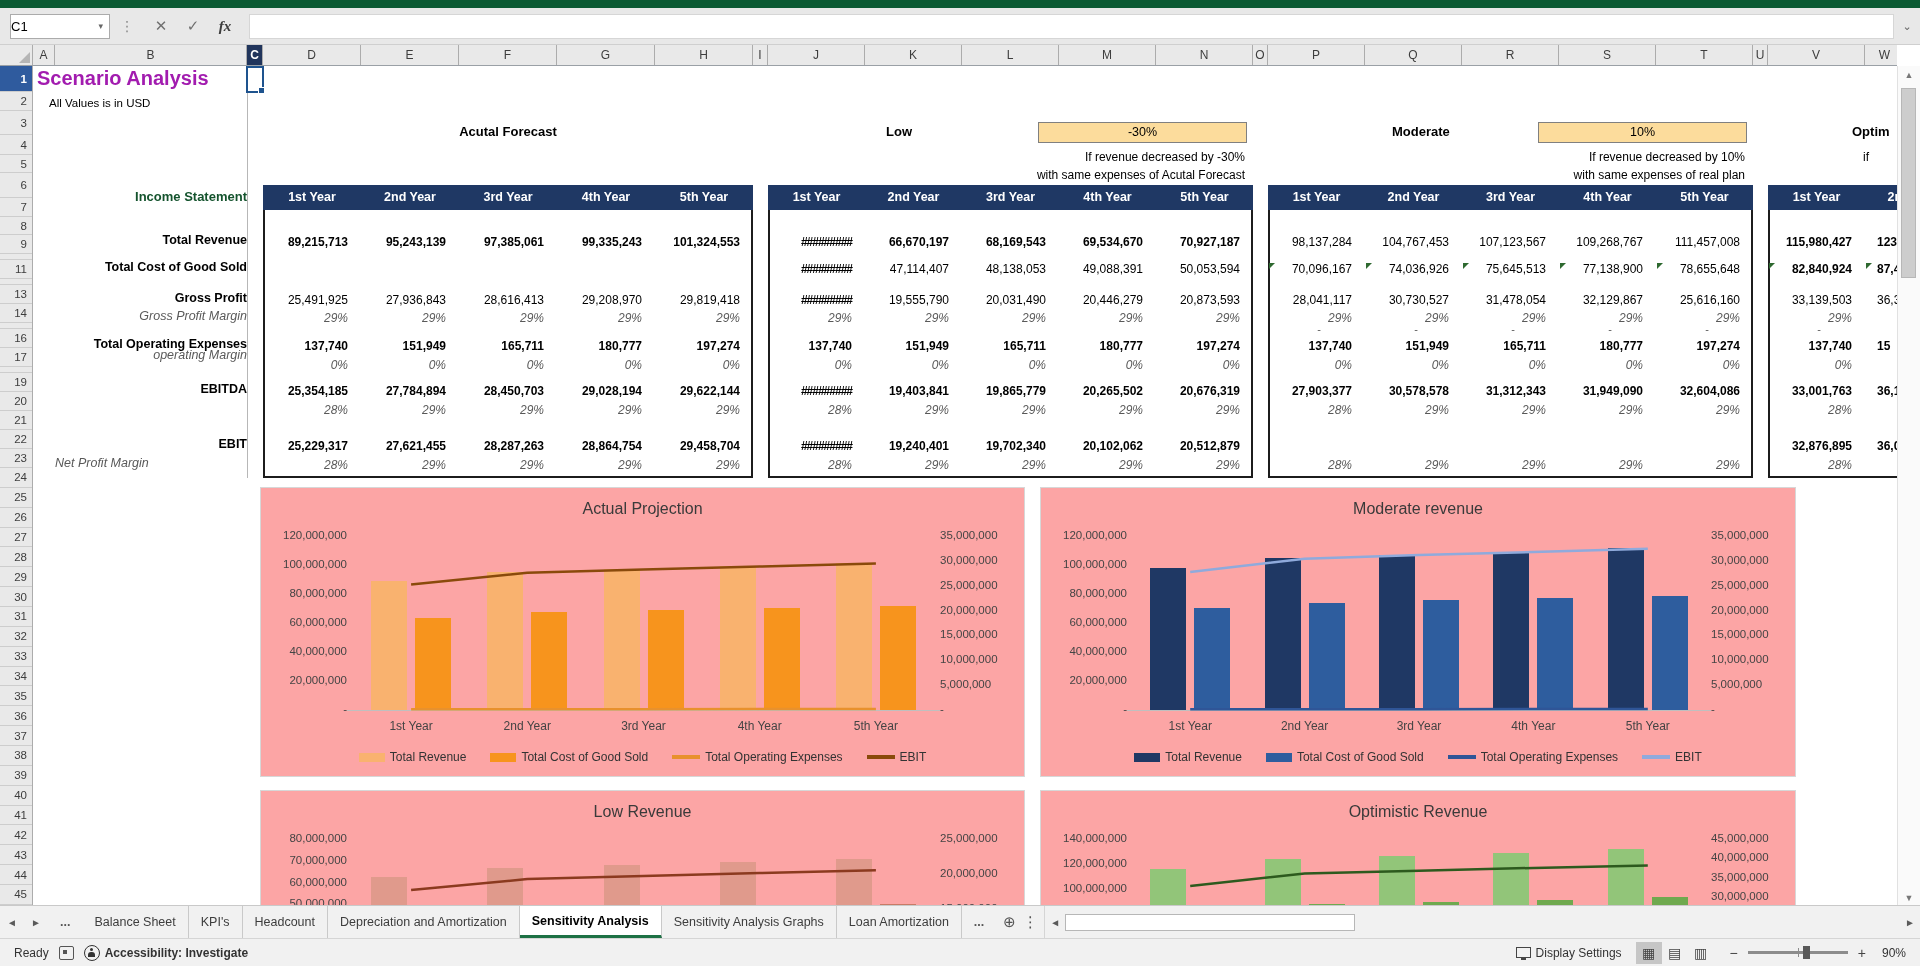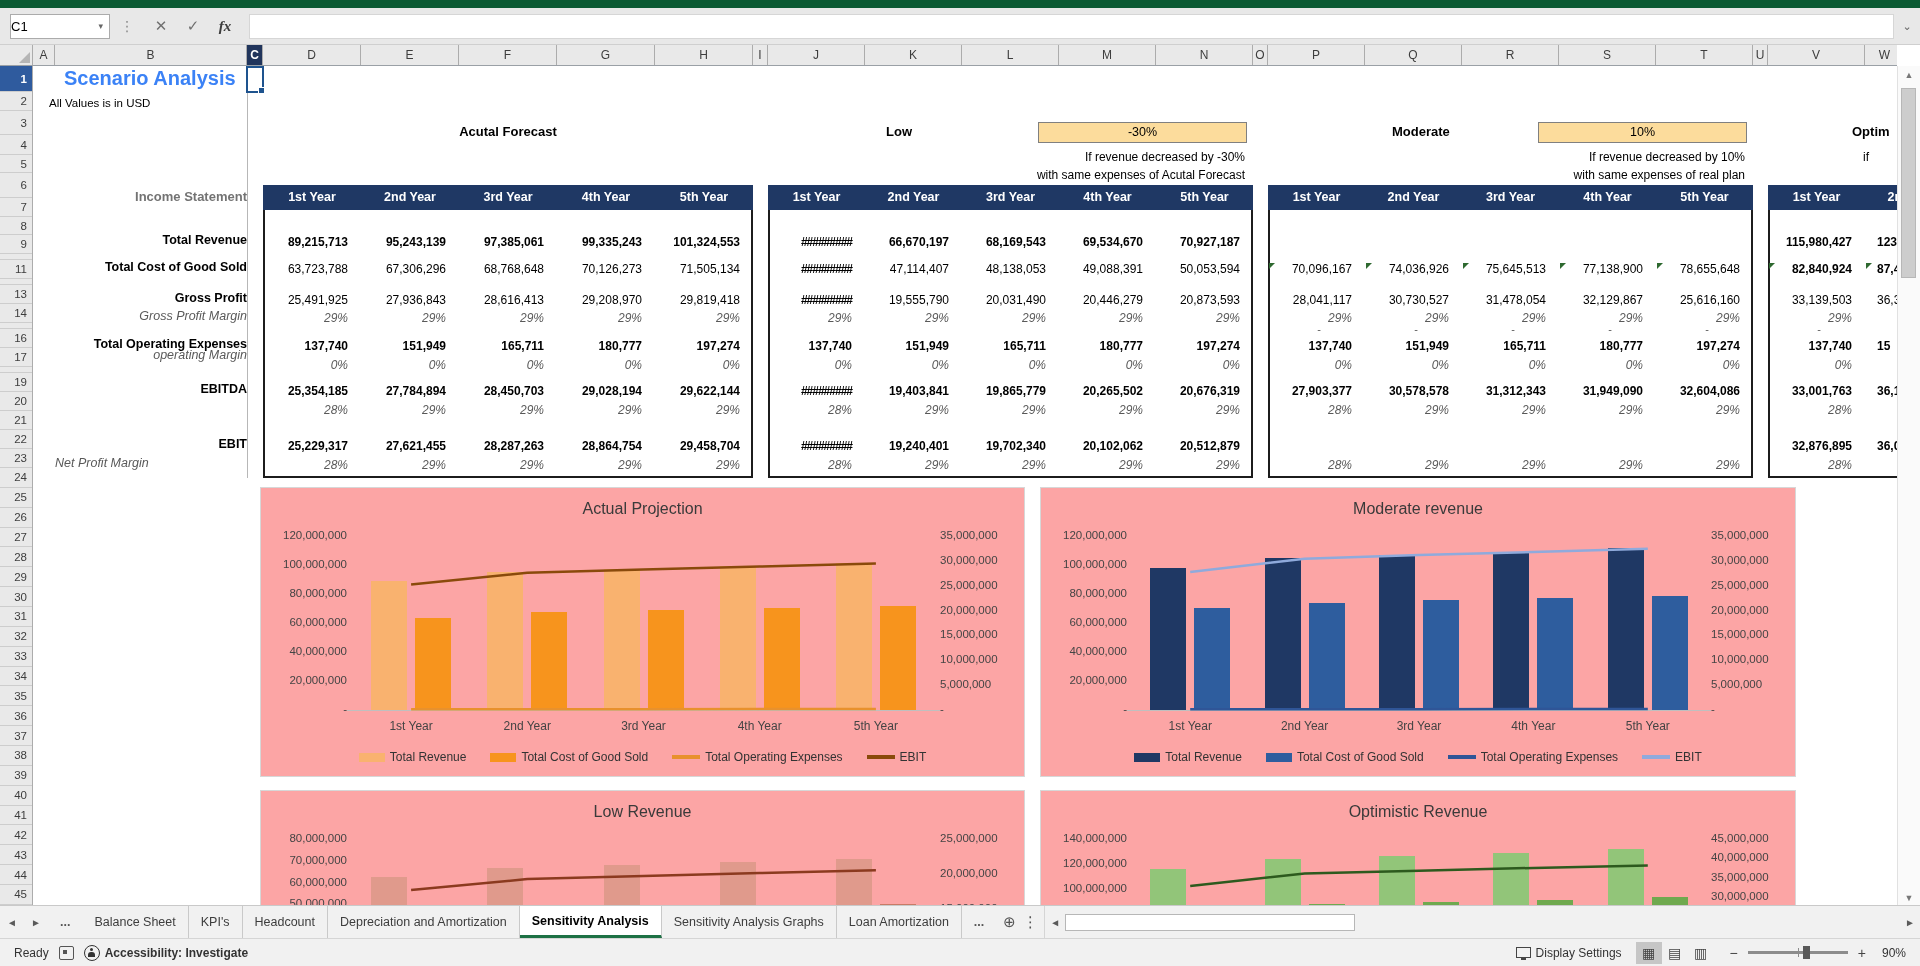--- a/index.html
+++ b/index.html
@@ -15,29 +15,29 @@
   #fchev{width:26px;text-align:center;color:#666;font-size:11px}
   #colh{position:absolute;left:0;top:45px;width:1897px;height:21px;display:flex;background:#E9E9E9;border-bottom:1px solid #9aa0a6;overflow:hidden;box-sizing:border-box}
   .ch{flex:none;border-right:1px solid #ACACAC;font-size:12px;color:#3d3d3d;text-align:center;line-height:20px;height:21px;box-sizing:border-box;overflow:hidden}
   .ch.sel{background:#21355C;color:#fff;font-weight:bold}
   #corner{width:33px;flex:none;position:relative;border-right:1px solid #ACACAC;box-sizing:border-box}
   #corner::after{content:"";position:absolute;right:2px;bottom:2px;border-left:11px solid transparent;border-bottom:11px solid #B5B5B5}
   #rowh{position:absolute;left:0;top:66px;width:33px;height:839px;background:#E9E9E9;border-right:1px solid #ACACAC;overflow:hidden;box-sizing:border-box}
   .rh{box-sizing:border-box;border-bottom:1px solid #CDCDCD;font-size:11.5px;color:#3d3d3d;display:flex;align-items:center;justify-content:flex-end;padding-right:5px}
   .rh.sel{background:#2F5B9E;color:#fff;font-weight:bold}
   #grid{position:absolute;left:33px;top:66px;width:1864px;height:839px;overflow:hidden;background:#fff}
-  #sheet-title{position:absolute;left:31px;top:1px;font-size:20px;font-weight:bold;color:#3b82f6;white-space:nowrap}
+  #sheet-title{position:absolute;left:4px;top:1px;font-size:20px;font-weight:bold;color:#a21caf;white-space:nowrap}
   #sheet-subtitle{position:absolute;left:16px;top:31px;font-size:11.5px;color:#000;white-space:nowrap}
   #selbox{position:absolute;left:213px;top:0;width:18px;height:27px;border:2px solid #1E538E;box-sizing:border-box}
   #selbox::after{content:"";position:absolute;right:-3px;bottom:-3px;width:5px;height:5px;background:#1E538E;border:1px solid #fff}
   #bline{position:absolute;left:214px;top:27px;width:1px;height:385px;background:#B7B7B7}
   .lbl{position:absolute;left:0;width:214px;text-align:right;font-size:12.5px;font-weight:bold;color:#000;white-space:nowrap}
   .lbl.it{font-weight:normal;font-style:italic;color:#595959}
   .lbl.leftal{left:22px;width:200px;text-align:left}
-  .lbl.blue{color:#737373;font-size:13px}
+  .lbl.blue{color:#14532d;font-size:13px}
   .secbox{position:absolute;border:2px solid #1c1c1c;box-sizing:border-box;background:transparent}
   .band{position:absolute;background:#1F3864;display:flex;height:25px}
   .bcell{color:#fff;font-weight:bold;font-size:12.5px;text-align:center;line-height:25px;flex:none;white-space:nowrap;overflow:hidden}
   .trow{position:absolute;display:flex;height:17px}
   .cell{box-sizing:border-box;flex:none;text-align:right;padding-right:13px;font-size:12px;color:#000;white-space:nowrap;overflow:hidden;position:relative;line-height:17px}
   .cell.b{font-weight:bold}
   .cell.pct{font-style:italic;color:#595959}
   .cell.dash{color:#595959;padding-right:44px;font-size:11px;line-height:9px}
   .cell.clipL{text-align:left;padding-left:12px;padding-right:0}
   .cell.hash{letter-spacing:-1px;font-weight:bold}
@@ -230,32 +230,32 @@
         <div class="cell b" style="width: 98px;">99,335,243</div>
         <div class="cell b" style="width: 98px;">101,324,553</div>
       </div>
       <div class="trow" style="left: 735px; top: 168px; width: 489px;">
         <div class="cell b hash" style="width: 97px;">#########</div>
         <div class="cell b" style="width: 97px;">66,670,197</div>
         <div class="cell b" style="width: 97px;">68,169,543</div>
         <div class="cell b" style="width: 97px;">69,534,670</div>
         <div class="cell b" style="width: 97px;">70,927,187</div>
       </div>
+      <div class="trow" style="left: 1235px; top: 168px; width: 489px;">
+        <div class="cell" style="width: 97px;">98,137,284</div>
+        <div class="cell" style="width: 97px;">104,767,453</div>
+        <div class="cell" style="width: 97px;">107,123,567</div>
+        <div class="cell" style="width: 97px;">109,268,767</div>
+        <div class="cell" style="width: 97px;">111,457,008</div>
+      </div>
       <div class="trow" style="left: 1735px; top: 168px; width: 489px;">
         <div class="cell b" style="width: 97px;">115,980,427</div>
         <div class="cell b clipL" style="width: 97px;">123,81</div>
       </div>
       <div class="lbl " style="top: 194px;">Total Cost of Good Sold</div>
-      <div class="trow" style="left: 230px; top: 195px; width: 494px;">
-        <div class="cell" style="width: 98px;">63,723,788</div>
-        <div class="cell" style="width: 98px;">67,306,296</div>
-        <div class="cell" style="width: 98px;">68,768,648</div>
-        <div class="cell" style="width: 98px;">70,126,273</div>
-        <div class="cell" style="width: 98px;">71,505,134</div>
-      </div>
       <div class="trow" style="left: 735px; top: 195px; width: 489px;">
         <div class="cell hash" style="width: 97px;">#########</div>
         <div class="cell" style="width: 97px;">47,114,407</div>
         <div class="cell" style="width: 97px;">48,138,053</div>
         <div class="cell" style="width: 97px;">49,088,391</div>
         <div class="cell" style="width: 97px;">50,053,594</div>
       </div>
       <div class="trow" style="left: 1235px; top: 195px; width: 489px;">
         <div class="cell" style="width: 97px;">70,096,167<span class="tri"></span></div>
         <div class="cell" style="width: 97px;">74,036,926<span class="tri"></span></div>

